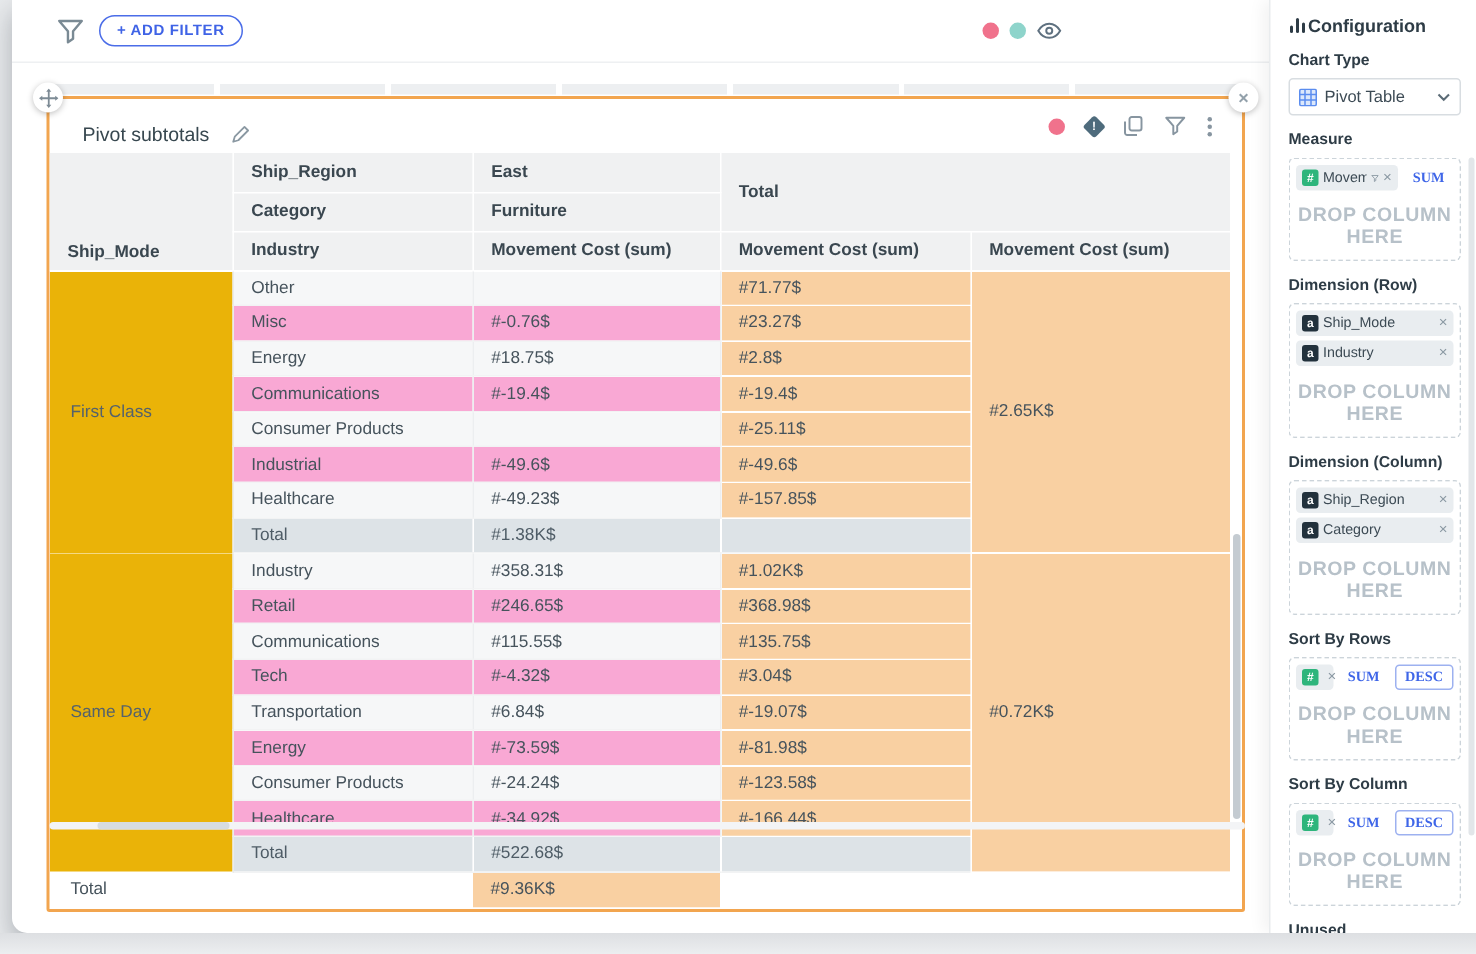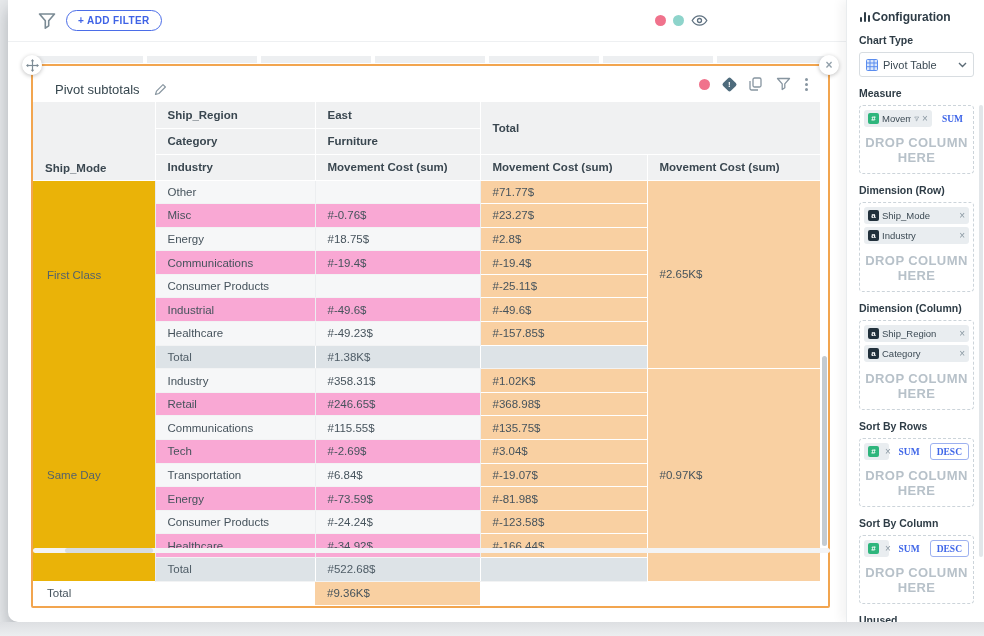--- a/index.html
+++ b/index.html
@@ -242,35 +242,35 @@
               <tr class="subtotal">
                 <td class="ind">Total</td>
                 <td class="val">#1.38K$</td>
                 <td class="val"></td>
               </tr>
               <tr class="alt">
                 <td class="rowhead" rowspan="9">Same Day</td>
                 <td class="ind">Industry</td>
                 <td class="val">#358.31$</td>
                 <td class="val orange">#1.02K$</td>
-                <td class="orange col5" rowspan="9">#0.97K$</td>
+                <td class="orange col5" rowspan="9">#0.72K$</td>
               </tr>
               <tr>
                 <td class="ind">Retail</td>
                 <td class="val">#246.65$</td>
                 <td class="val orange">#368.98$</td>
               </tr>
               <tr class="alt">
                 <td class="ind">Communications</td>
                 <td class="val">#115.55$</td>
                 <td class="val orange">#135.75$</td>
               </tr>
               <tr>
                 <td class="ind">Tech</td>
-                <td class="val">#-2.69$</td>
+                <td class="val">#-4.32$</td>
                 <td class="val orange">#3.04$</td>
               </tr>
               <tr class="alt">
                 <td class="ind">Transportation</td>
                 <td class="val">#6.84$</td>
                 <td class="val orange">#-19.07$</td>
               </tr>
               <tr>
                 <td class="ind">Energy</td>
                 <td class="val">#-73.59$</td>

